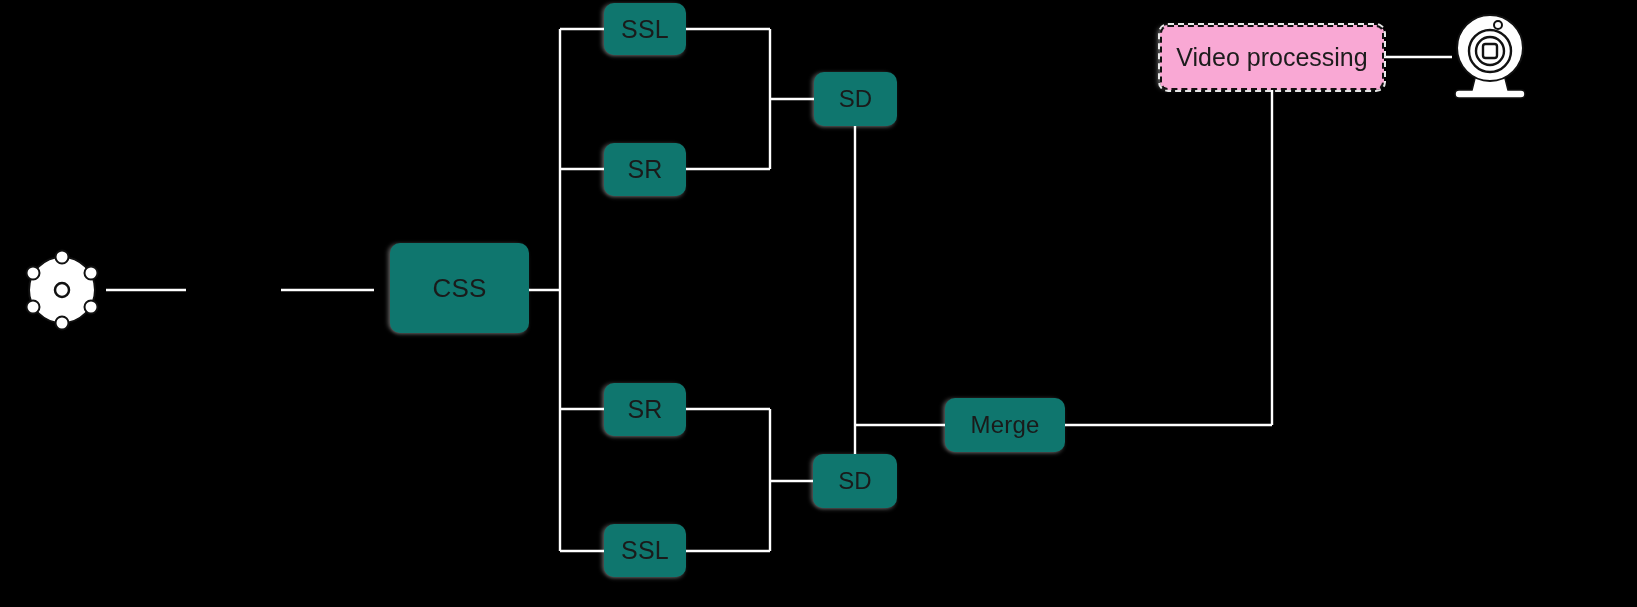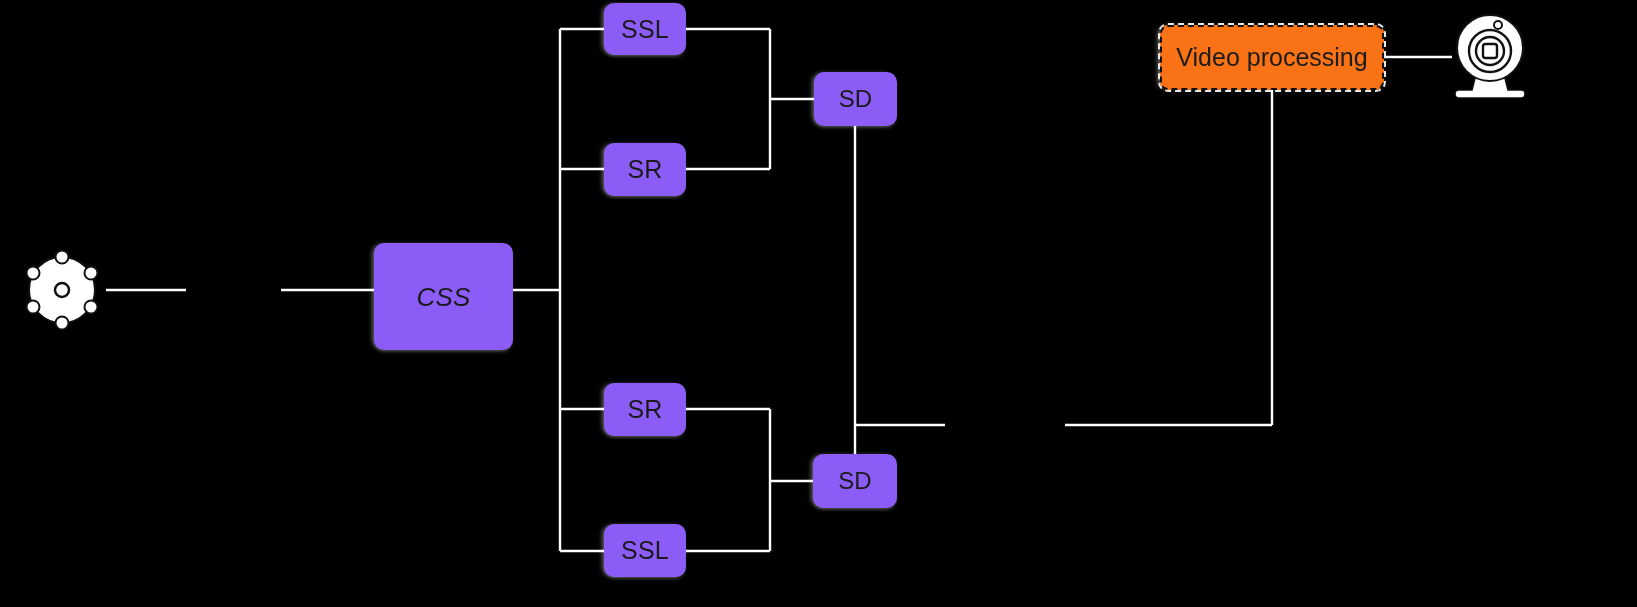--- a/index.html
+++ b/index.html
@@ -6,40 +6,40 @@
   html,body{margin:0;padding:0;background:#000;}
   #canvas{
     position:relative;
     width:1637px;height:607px;
     background:#000000;
     overflow:hidden;
     font-family:"Liberation Sans","DejaVu Sans",sans-serif;
   }
   .node{
     position:absolute;
-    background:#8b5cf6;
+    background:#0f766e;
     color:#1a1a1a;
     border-radius:10px;
     display:flex;align-items:center;justify-content:center;
     box-shadow:-3px 0 4px -1px rgba(255,255,255,0.35),
                 0 3px 4px -2px rgba(255,255,255,0.30);
     letter-spacing:0.2px;
     box-sizing:border-box;
     user-select:none;
   }
   .node .lbl{ display:block; line-height:1; }
 
   .node-ssl, .node-sr { font-size:25px; }
   .node-sd { font-size:24px;align-items:center; }
   .node-merge { font-size:24px; }
   .node-wpe, .node-css { font-size:26px; }
 
   .group-box{
     position:absolute;
-    background:#f97316;
+    background:#f9a8d4;
     color:#1c1c1c;
     border:2px dashed #111;
     outline:2px dashed #e8e8e8;
     outline-offset:0px;
     border-radius:8px;
     display:flex;align-items:center;justify-content:center;
     font-size:25px;
     box-sizing:border-box;
     box-shadow:-4px 0 5px -2px rgba(255,255,255,0.45);
   }
@@ -116,21 +116,21 @@
 
       <circle cx="38" cy="39" r="21" fill="none" stroke="#111111" stroke-width="2.4"></circle>
       <circle cx="38" cy="39" r="14" fill="none" stroke="#111111" stroke-width="2.4"></circle>
       <rect x="31" y="32" width="14" height="14" rx="2.5" fill="none" stroke="#111111" stroke-width="2.4"></rect>
 
       <circle cx="46" cy="13" r="4" fill="#ffffff" stroke="#111111" stroke-width="2"></circle>
     </svg>
   </div>
 
 
-  <div class="node node-css" style="left:374px;top:243px;width:139px;height:107px;font-style:italic;">
+  <div class="node node-css" style="left:390px;top:243px;width:139px;height:90px;">
     <span class="lbl">CSS</span>
   </div>
 
   <div class="node node-ssl" style="left:604px;top:3px;width:82px;height:52px;">
     <span class="lbl">SSL</span>
   </div>
 
   <div class="node node-sr" style="left:604px;top:143px;width:82px;height:53px;">
     <span class="lbl">SR</span>
   </div>
@@ -144,18 +144,21 @@
   </div>
 
   <div class="node node-sd" style="left:814px;top:72px;width:83px;height:54px;">
     <span class="lbl">SD</span>
   </div>
 
   <div class="node node-sd" style="left:813px;top:454px;width:84px;height:54px;">
     <span class="lbl">SD</span>
   </div>
 
+  <div class="node node-merge" style="left:945px;top:398px;width:120px;height:54px;">
+    <span class="lbl">Merge</span>
+  </div>
 
   <div class="group-box" style="left:1160px;top:25px;width:224px;height:65px;">
     <span class="lbl">Video processing</span>
   </div>
 
 </div>
 
 </body></html>

